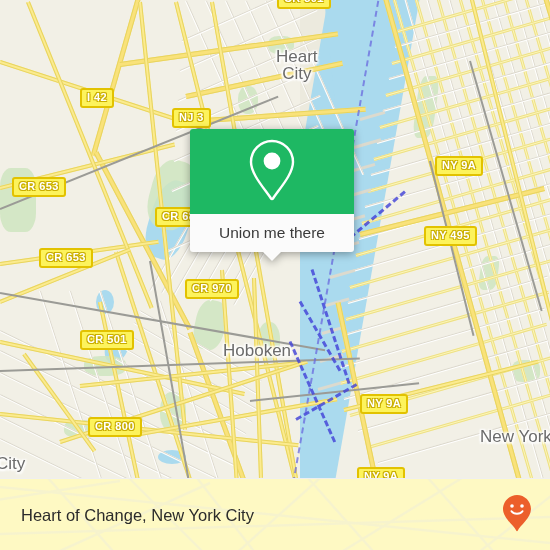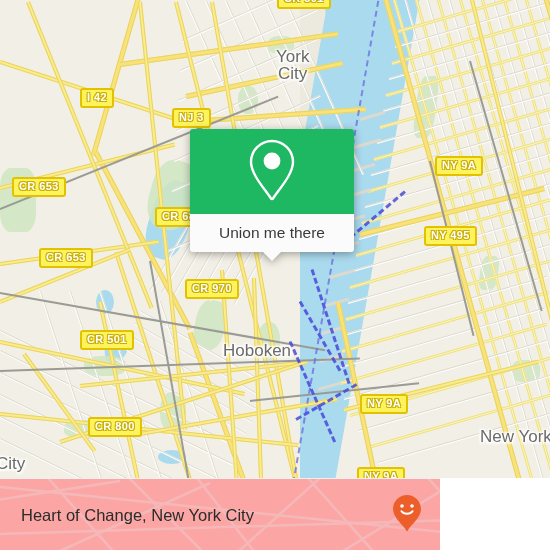--- a/index.html
+++ b/index.html
@@ -138,22 +138,22 @@
     color: #3b3b3b;
     line-height: 16px;
     white-space: nowrap;
     z-index: 25;
   }
 
   
   #footer {
     position: absolute;
     left: 0; top: 478px;
-    width: 440px; height: 72px;
-    background: #fca5a5;
+    width: 550px; height: 72px;
+    background: #fef9c3;
     overflow: hidden;
     border-top: 1px solid #efefef;
   }
   #footer-watermark {
     position: absolute; left: 0; top: 0;
     width: 550px; height: 72px;
     opacity: .30;
   }
   #footer-title {
     position: absolute;
@@ -364,21 +364,21 @@
     <div class="rd rail" style="left:250px;top:400px;width:170px;transform:rotate(-6deg);"></div>
 
     <div class="rd bound" style="left:380px;top:-10px;width:560px;transform:rotate(100deg);"></div>
     <div class="rd ferry" style="left:336px;top:248px;width:90px;transform:rotate(-40deg);"></div>
     <div class="rd ferry" style="left:312px;top:268px;width:120px;transform:rotate(72deg);"></div>
     <div class="rd ferry" style="left:300px;top:300px;width:80px;transform:rotate(60deg);"></div>
     <div class="rd ferry" style="left:290px;top:340px;width:110px;transform:rotate(66deg);"></div>
     <div class="rd ferry" style="left:296px;top:418px;width:70px;transform:rotate(-30deg);"></div>
 
     <div class="place big" style="left:276px;top:48px;">
-      <div>York</div>
+      <div>Heart</div>
       <div>City</div>
     </div>
     <div class="place big" style="left:223px;top:342px;">Hoboken</div>
     <div class="place big" style="left:480px;top:428px;">New York</div>
     <div class="place big" style="left:-4px;top:455px;">City</div>
 
     <div class="shield" style="left:277px;top:-11px;">CR 501</div>
     <div class="shield" style="left:80px;top:88px;">I 42</div>
     <div class="shield" style="left:172px;top:108px;">NJ 3</div>
     <div class="shield" style="left:12px;top:177px;">CR 653</div>

